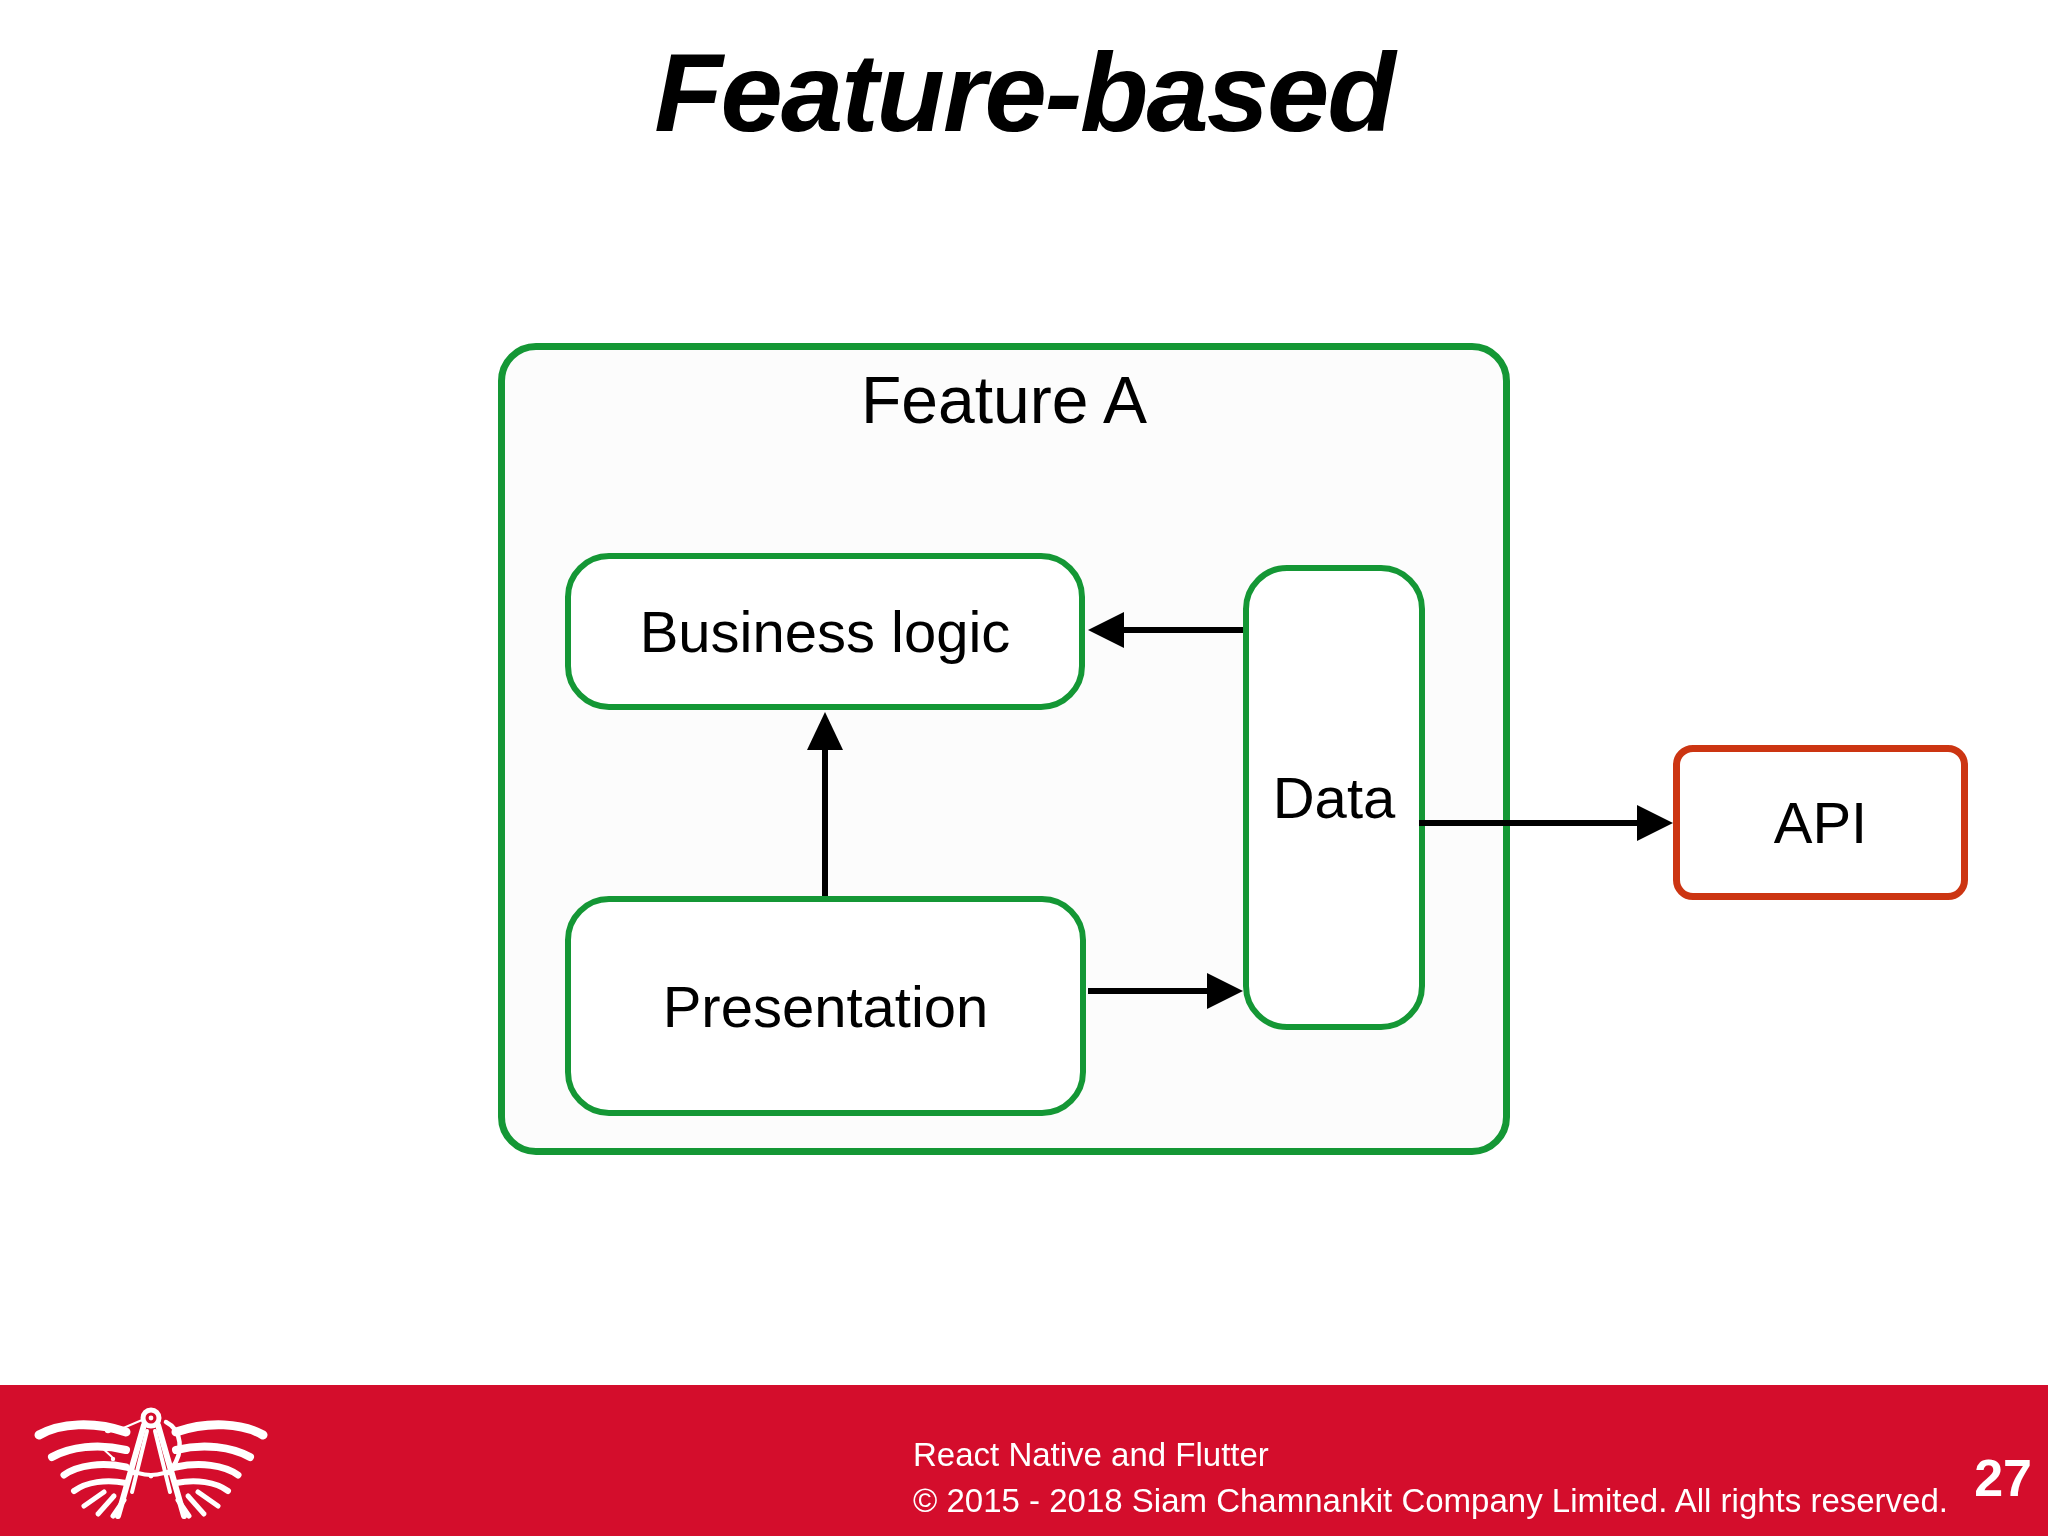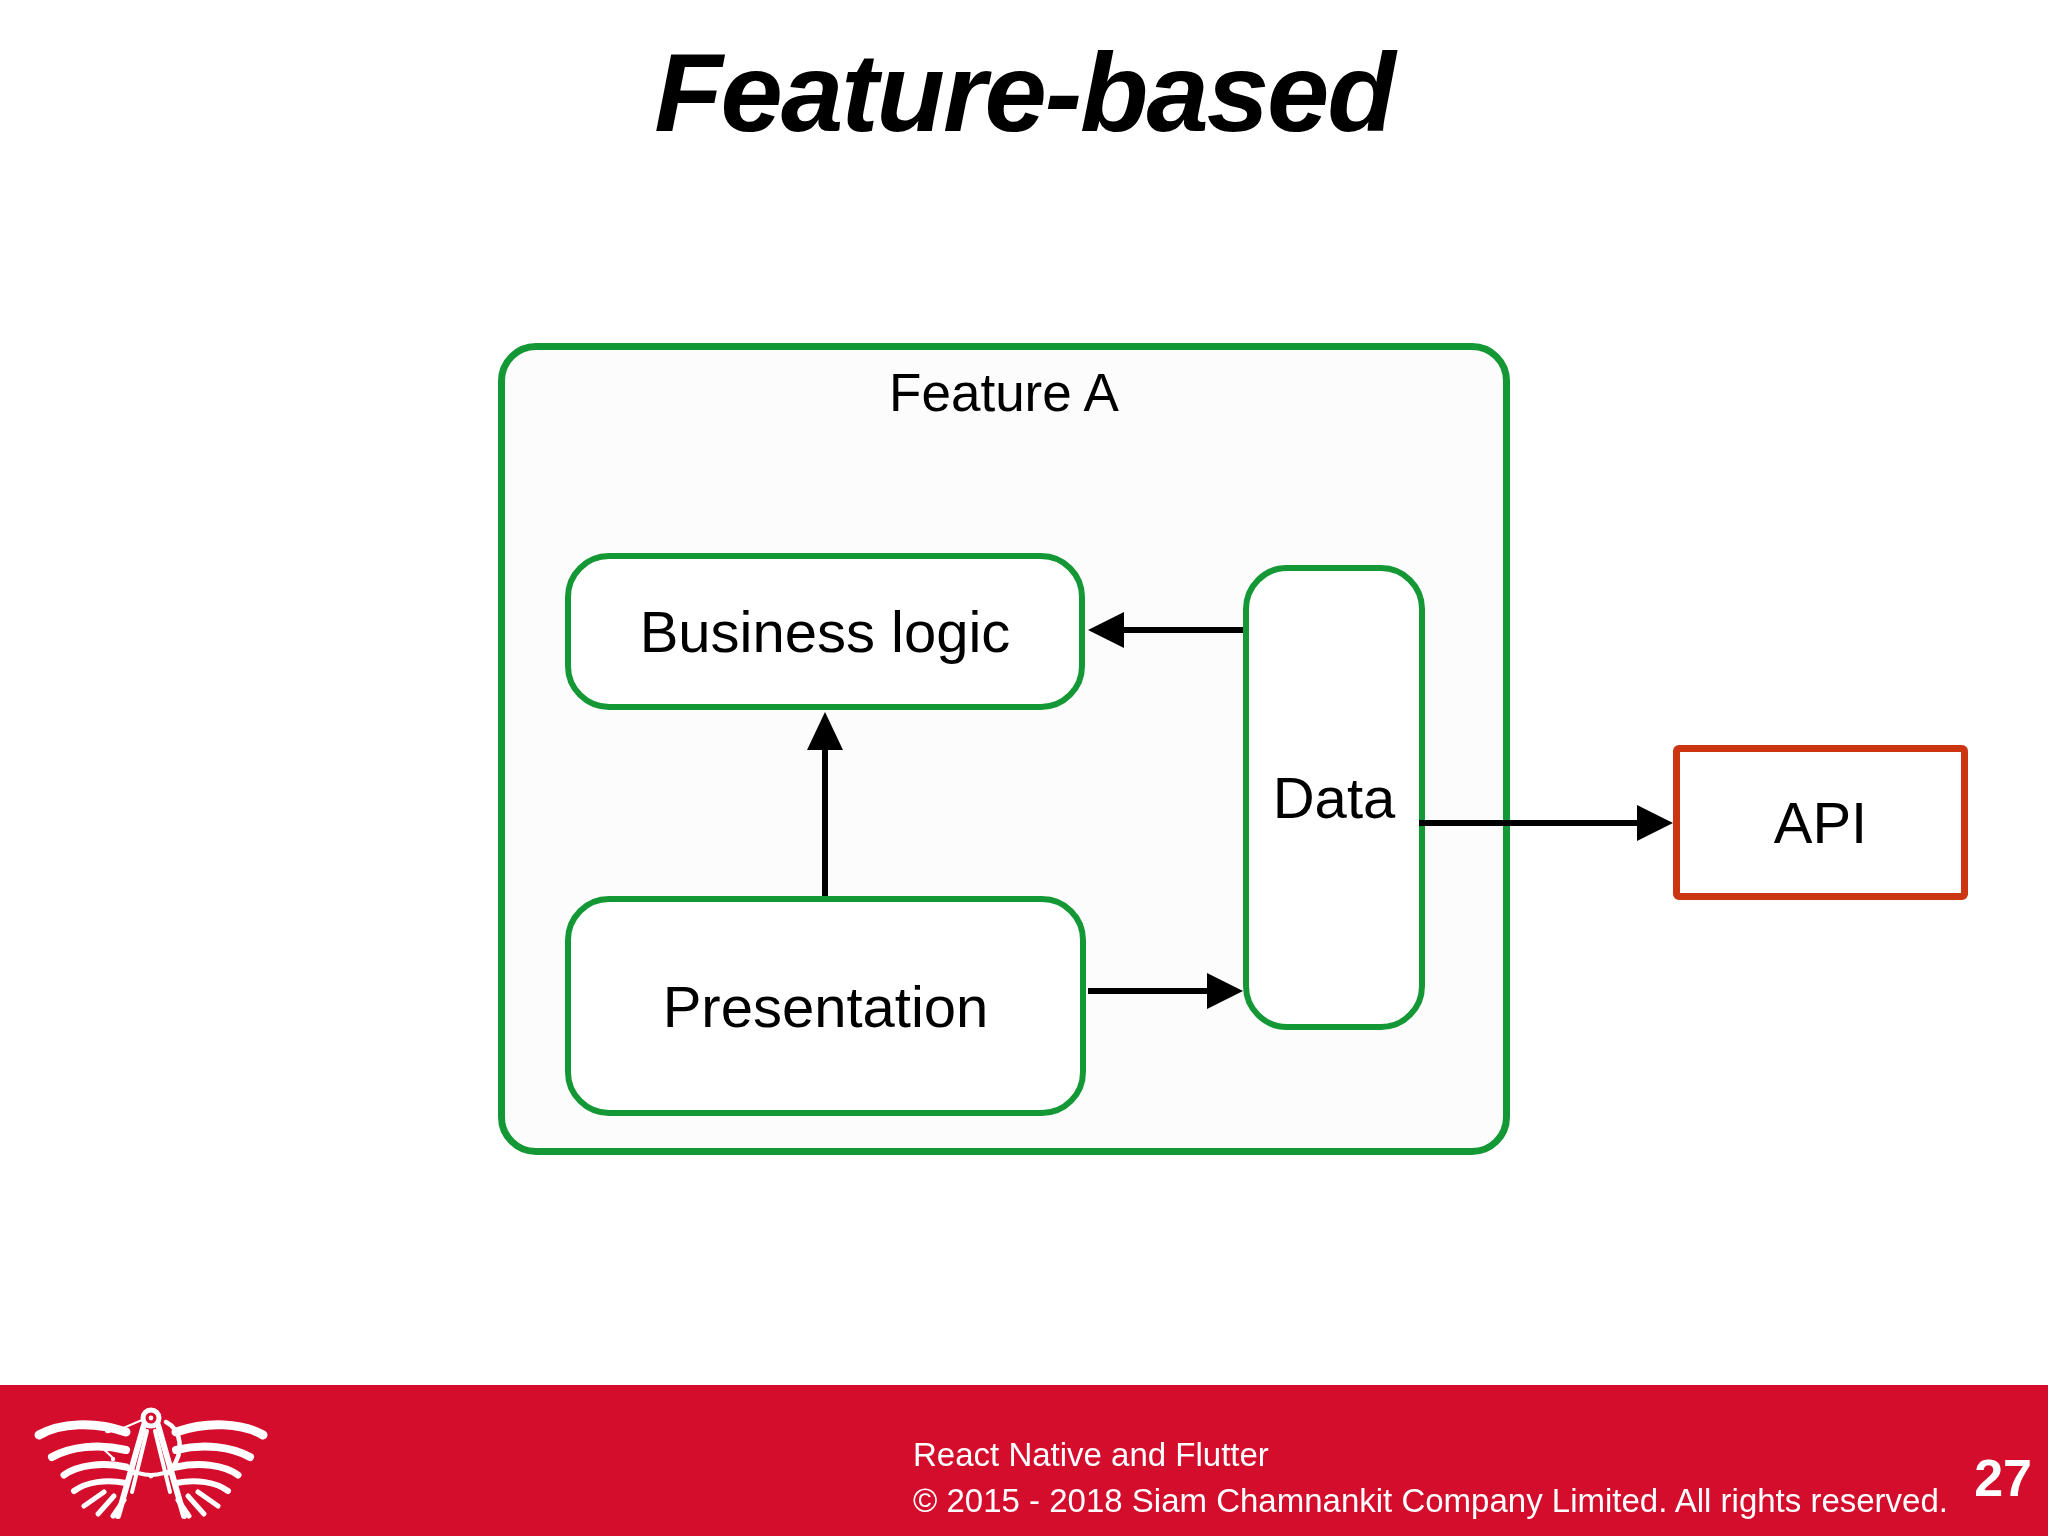--- a/index.html
+++ b/index.html
@@ -37,21 +37,21 @@
     border-radius: 38px;
     background: #fcfcfc;
     box-sizing: border-box;
   }
   .feature-label {
     position: absolute;
     left: 498px;
     top: 362px;
     width: 1012px;
     text-align: center;
-    font-size: 53px;
+    font-size: 66px;
     color: #000;
   }
 
   .node {
     position: absolute;
     display: flex;
     align-items: center;
     justify-content: center;
     box-sizing: border-box;
     background: #ffffff;
@@ -61,21 +61,21 @@
   .node-green {
     border: 6px solid var(--container-green, #149735);
     border-radius: 44px;
   }
   .node-business-logic { left: 565px; top: 553px;  width: 520px; height: 157px; }
   .node-presentation   { left: 565px; top: 896px;  width: 521px; height: 220px; }
   .node-data           { left: 1243px; top: 565px; width: 182px; height: 465px; }
   .node-api {
     left: 1673px; top: 745px; width: 295px; height: 155px;
     border: 7px solid var(--api-red, #cc3512);
-    border-radius: 6px;
+    border-radius: 20px;
   }
 
   .arrow-overlay {
     position: absolute;
     left: 0; top: 0;
     width: 2048px; height: 1536px;
     pointer-events: none;
     z-index: 5;
   }
   .arrow-line { stroke: var(--arrow-black, #000); stroke-width: 6; }

